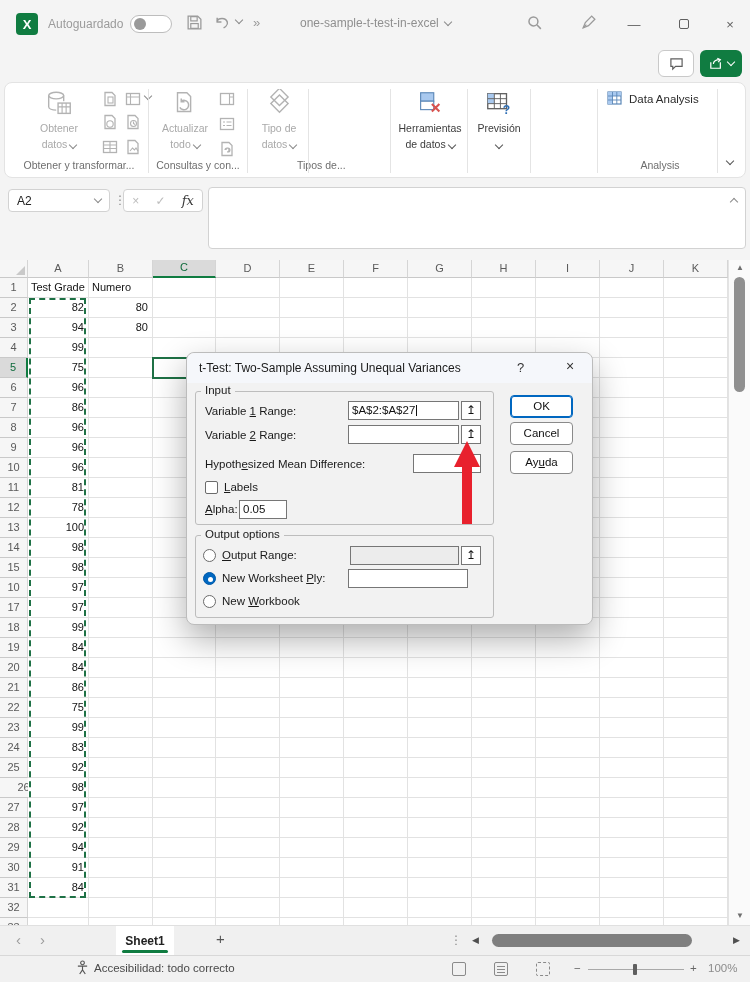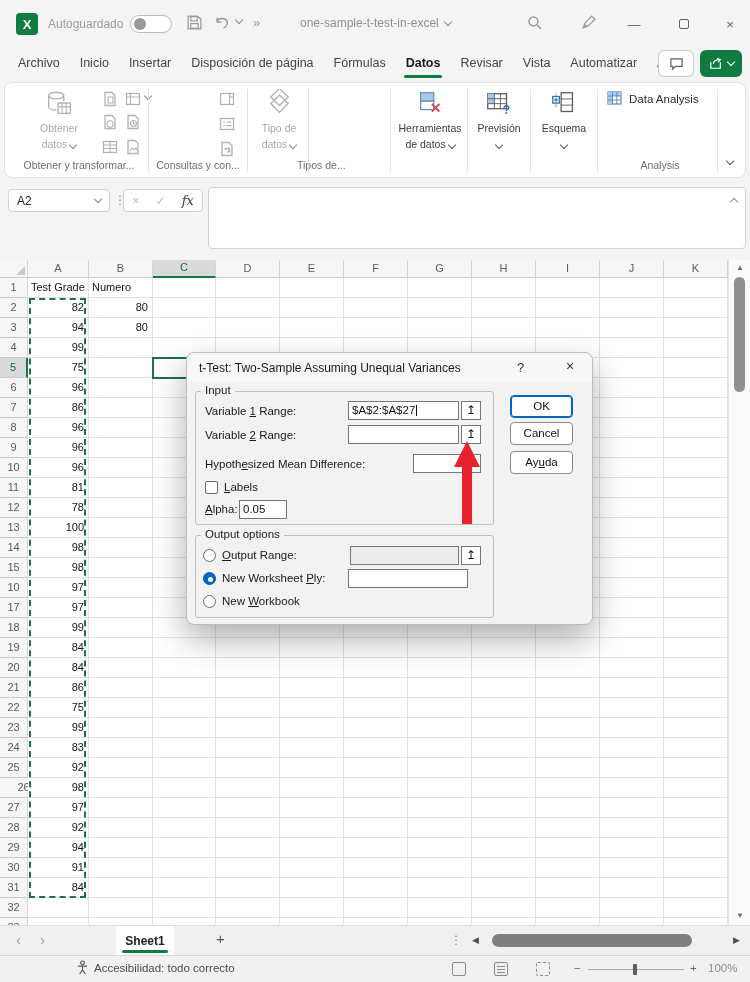--- a/index.html
+++ b/index.html
@@ -160,32 +160,20 @@
       <path d="M3 13 L5 8 L11 2 L14 5 L8 11 Z" fill="none" stroke="#9a9a9a" stroke-width="1.2"></path>
       <path d="M3 13 L6 10" stroke="#9a9a9a" stroke-width="1.2"></path>
     </svg>
     <div class="win-ctl" style="left:622px;">—</div>
     <div class="win-ctl" style="left:672px;">
       <span style="width:10px;height:10px;border:1.2px solid #5f5f5f;border-radius:2px;display:inline-block;"></span>
     </div>
     <div class="win-ctl" style="left:718px;">×</div>
   </div>
 
-  <div class="menubar" id="menu-tabs">
-      <div class="menu-tab">Archivo</div>
-      <div class="menu-tab">Inicio</div>
-      <div class="menu-tab">Insertar</div>
-      <div class="menu-tab">Disposición de página</div>
-      <div class="menu-tab">Fórmulas</div>
-      <div class="menu-tab active">Datos</div>
-      <div class="menu-tab">Revisar</div>
-      <div class="menu-tab">Vista</div>
-      <div class="menu-tab">Automatizar</div>
-      <div class="menu-tab">Ayuda</div>
-    </div>
   <div class="comment-btn">
     <svg width="15" height="14" viewBox="0 0 16 15">
       <path d="M2 2 h12 v8 h-7 l-3 3 v-3 h-2 z" fill="none" stroke="#5f5f5f" stroke-width="1.3"></path>
     </svg>
   </div>
   <div class="share-btn">
     <svg width="14" height="13" viewBox="0 0 16 15">
       <path d="M2 6 v7 h11 v-7" fill="none" stroke="#fff" stroke-width="1.4"></path>
       <path d="M5 8 c0-3 3-5 7-5" fill="none" stroke="#fff" stroke-width="1.4"></path>
       <path d="M9.5 1.5 L13 3.2 L10.5 6" fill="none" stroke="#fff" stroke-width="1.4"></path>
@@ -228,20 +216,29 @@
         <rect x="1.5" y="2.5" width="13" height="11" fill="none" stroke="#b3b3b3" stroke-width="1.3"></rect>
         <path d="M1.5 6 h13 M1.5 9.5 h13 M8 2.5 v11" stroke="#b3b3b3" stroke-width="1.1"></path>
       </svg>
     <svg class="rb-mini" style="left:120px; top:56px;" viewBox="0 0 16 16">
         <path d="M3 1.5 h7 l3 3 v10 h-10 z" fill="none" stroke="#b3b3b3" stroke-width="1.3"></path>
         <path d="M5 12 l2.5-3 2 2 1.5-2 2 3" fill="none" stroke="#b3b3b3" stroke-width="1.1"></path>
       </svg>
     <div class="rb-group-label" style="left:10px; width:128px;">Obtener y transformar...</div>
     <div class="rb-div" style="left:143px;"></div>
 
+    <div class="rb-big disabled" style="left:152px; width:56px;">
+      <svg width="30" height="30" viewBox="0 0 32 32">
+        <path d="M8 4 h10 l4 4 v16 h-14 z" fill="none" stroke="#b3b3b3" stroke-width="1.5"></path>
+        <path d="M12 13 a5 5 0 1 1 -1.5 6.5" fill="none" stroke="#b3b3b3" stroke-width="1.6"></path>
+        <path d="M12 10 v3.5 h3.5" fill="none" stroke="#b3b3b3" stroke-width="1.6"></path>
+      </svg>
+      <span class="lbl">Actualizar</span>
+      <span class="lbl"><span>todo</span> <span class="chv"></span></span>
+    </div>
     <svg class="rb-mini" style="left:214px; top:8px;" viewBox="0 0 16 16">
         <rect x="1.5" y="2.5" width="13" height="11" fill="none" stroke="#b3b3b3" stroke-width="1.3"></rect>
         <path d="M10.5 2.5 v11 M10.5 6 h4" stroke="#b3b3b3" stroke-width="1.1"></path>
       </svg>
     <svg class="rb-mini" style="left:214px; top:33px;" viewBox="0 0 16 16">
         <rect x="1.5" y="2.5" width="13" height="11" fill="none" stroke="#b3b3b3" stroke-width="1.3"></rect>
         <path d="M4 6 h2 M7.5 6 h5 M4 9.5 h2 M7.5 9.5 h5" stroke="#b3b3b3" stroke-width="1.1"></path>
       </svg>
     <svg class="rb-mini" style="left:214px; top:58px;" viewBox="0 0 16 16">
         <path d="M3 1.5 h7 l3 3 v10 h-10 z" fill="none" stroke="#b3b3b3" stroke-width="1.3"></path>
@@ -280,31 +277,20 @@
         <rect x="4" y="5" width="7" height="5.3" fill="#a9c9ef"></rect>
         <rect x="4" y="10.3" width="7" height="5.3" fill="#a9c9ef"></rect>
         <path d="M4 10.3 h20 M4 15.6 h20 M11 5 v16 M17.5 5 v16" stroke="#5f5f5f" stroke-width="1"></path>
         <text x="20" y="27" font-size="13" font-weight="bold" fill="#2f6fb5">?</text>
       </svg>
       <span class="lbl">Previsión</span>
       <span class="lbl"><span class="chv dark"></span></span>
     </div>
     <div class="rb-div" style="left:525px;"></div>
 
-    <div class="rb-big" style="left:530px; width:58px;">
-      <svg width="30" height="30" viewBox="0 0 32 32">
-        <rect x="13" y="4" width="12" height="20" fill="#fff" stroke="#5f5f5f" stroke-width="1.4"></rect>
-        <path d="M13 10.6 h12 M13 17.2 h12" stroke="#5f5f5f" stroke-width="1"></path>
-        <rect x="4" y="8" width="7" height="7" fill="#fff" stroke="#2f6fb5" stroke-width="1.4"></rect>
-        <path d="M5.5 11.5 h4 M7.5 9.5 v4" stroke="#2f6fb5" stroke-width="1.3"></path>
-        <path d="M7.5 4.5 v3 M7.5 15.5 v4" stroke="#9a9a9a" stroke-width="1"></path>
-      </svg>
-      <span class="lbl">Esquema</span>
-      <span class="lbl"><span class="chv dark"></span></span>
-    </div>
     <div class="rb-div" style="left:592px;"></div>
 
     <div class="da-btn">
       <svg width="16" height="15" viewBox="0 0 16 15">
         <rect x="1" y="1" width="13" height="12" fill="#fff" stroke="#5b87b7" stroke-width="1.2"></rect>
         <rect x="1" y="1" width="13" height="4" fill="#a9c9ef"></rect>
         <rect x="1" y="5" width="4.5" height="8" fill="#a9c9ef"></rect>
         <path d="M1 5 h13 M1 9 h13 M5.5 1 v12 M9.8 1 v12" stroke="#5b87b7" stroke-width="0.9"></path>
       </svg>
       <span>Data Analysis</span>

